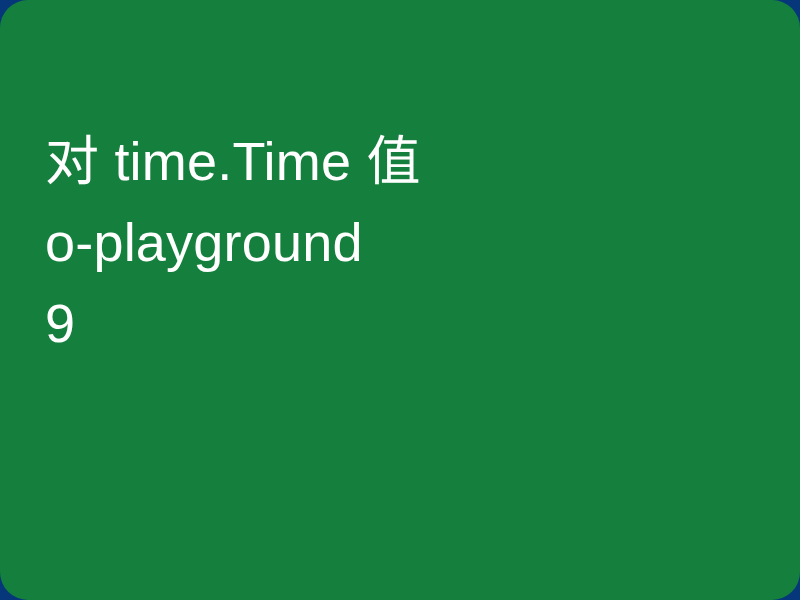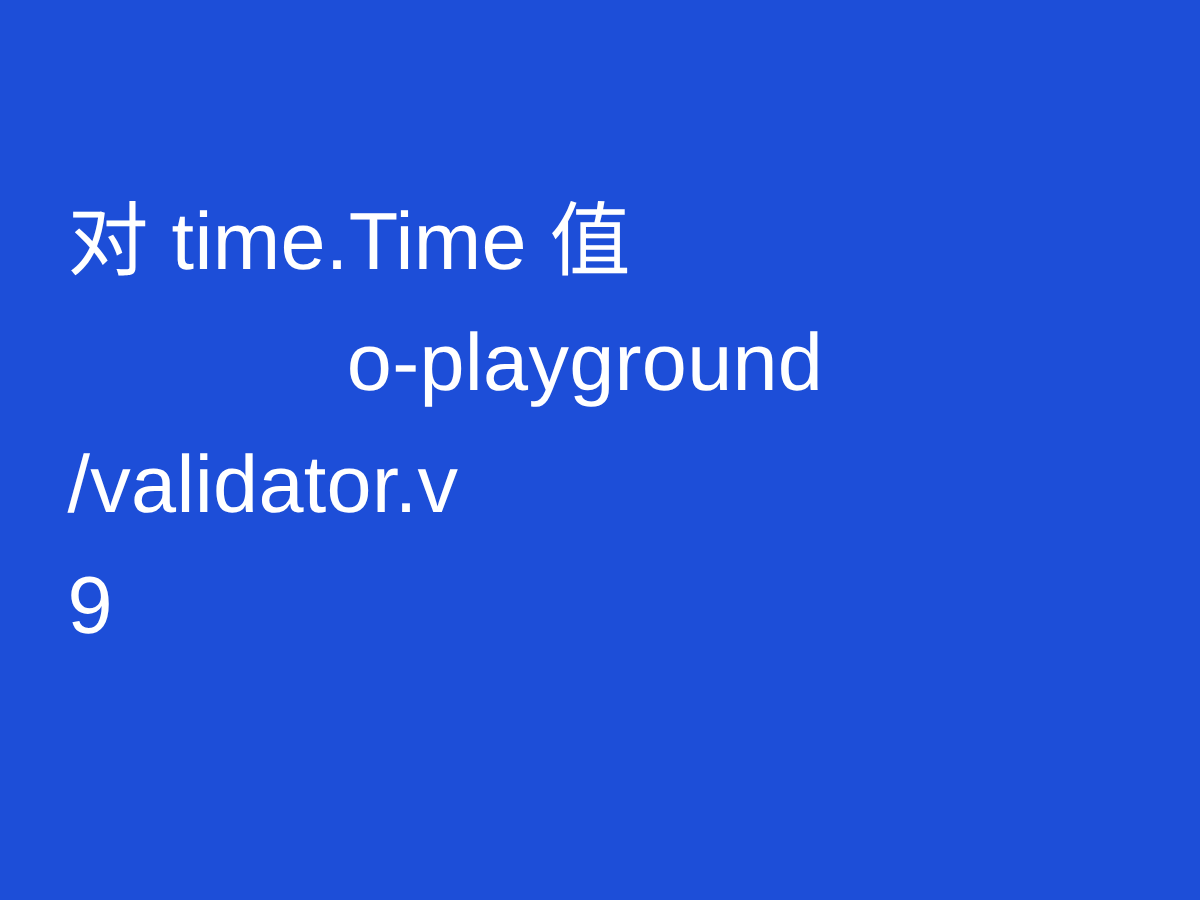--- a/index.html
+++ b/index.html
@@ -37,22 +37,21 @@
     font-weight: 400;
     color: #ffffff;
     white-space: pre;
     letter-spacing: 0.2px;
     -webkit-font-smoothing: antialiased;
   }
 </style>
 </head>
 <body style="background: rgb(6, 55, 122);">
 
-<div id="card" style="background: #1d4ed8;">
+<div id="card" style="background: #15803d; border-radius: 28px;">
 
   <div id="title-block">
     <div class="title-line" style="color: rgb(255, 255, 255);">对 time.Time 值</div>
-    <div class="title-line" style="color: rgb(255, 255, 255); text-align: center;">o-playground</div>
-    <div class="title-line" style="color: rgb(255, 255, 255);">/validator.v</div>
+    <div class="title-line" style="color: rgb(255, 255, 255);">o-playground</div>
     <div class="title-line" style="color: rgb(255, 255, 255);">9</div>
   </div>
 
 </div>
 
 </body></html>

